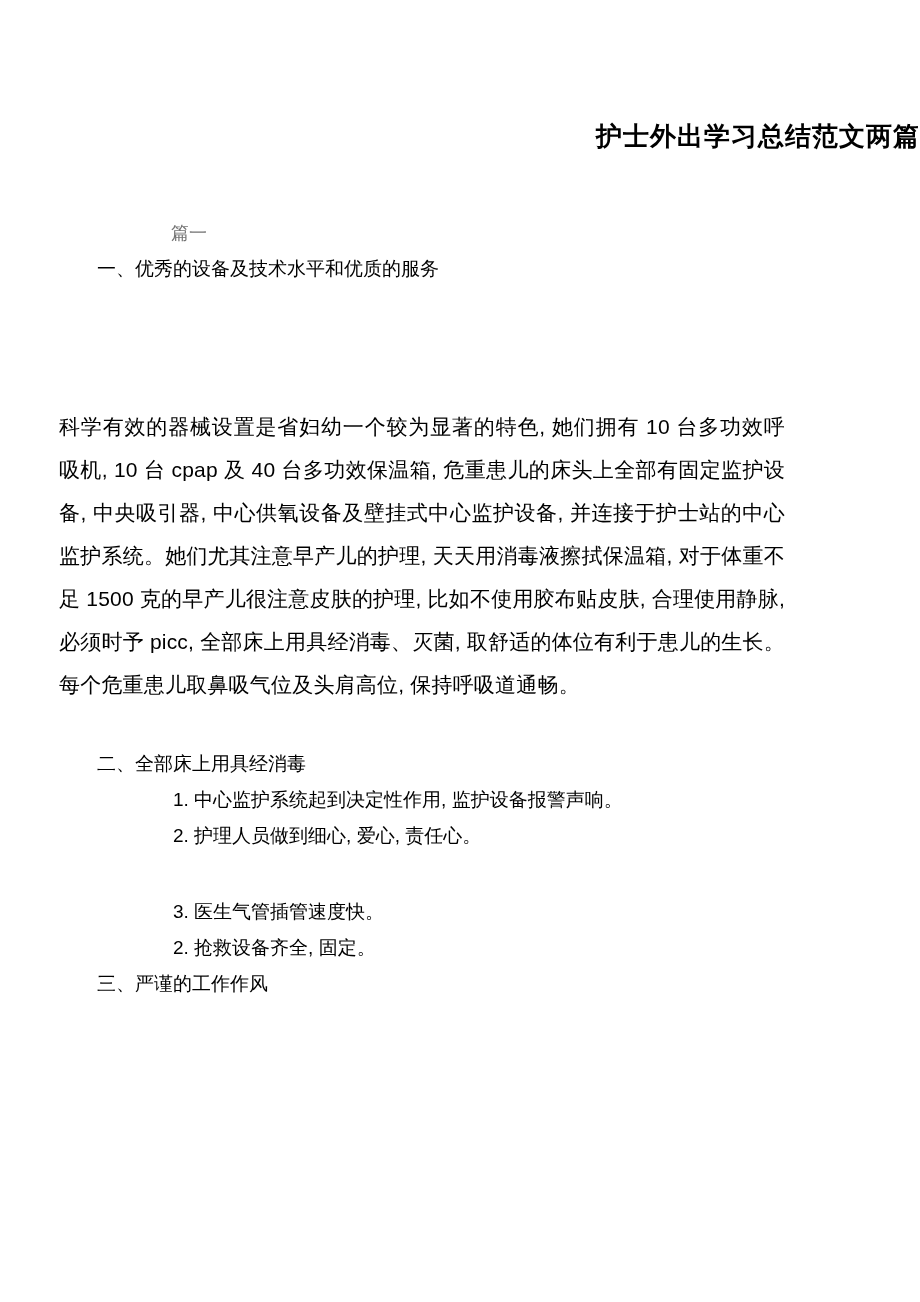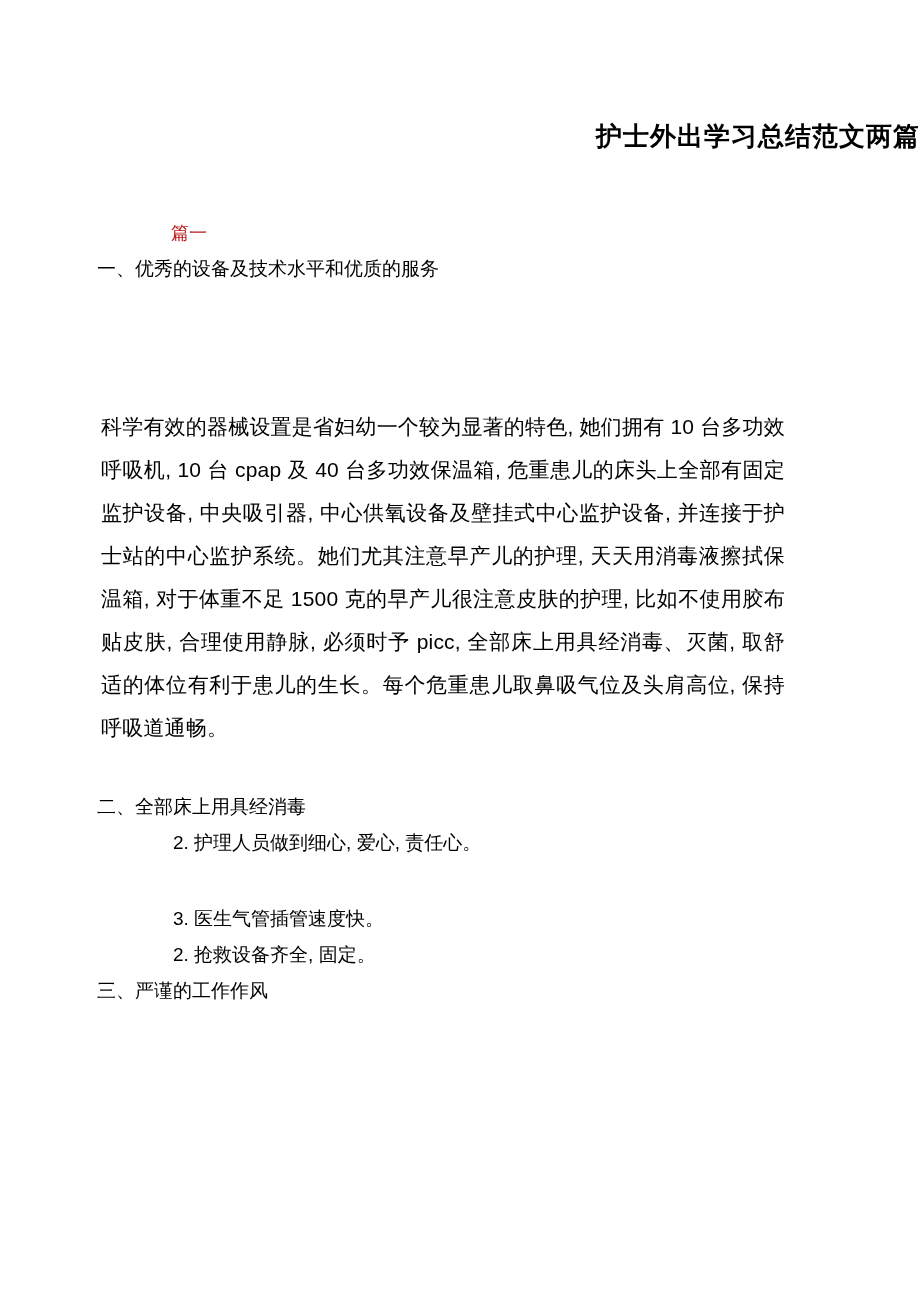--- a/index.html
+++ b/index.html
@@ -32,21 +32,21 @@
   .gap-md { height: 40px; }
   .gap-lg { height: 62px; }
   .gap-xl { height: 78px; }
 
   .para {
     font-size: 21px;
     line-height: 2.05;
     text-align: justify;
     text-justify: inter-ideograph;
     margin: 0;
-    padding: 0 135px 0 101px;
+    padding: 0 135px 0 59px;
     letter-spacing: 0.2px;
   }
   .section-head {
     font-size: 19px;
     line-height: 1.9;
     text-indent: 2em;
     margin: 0;
     padding: 0 59px;
   }
   .list-line {
@@ -55,21 +55,21 @@
     text-indent: 2em;
     margin: 0;
     padding: 0 135px;
   }
   .first-line {
     font-size: 18px;
     line-height: 1.9;
     text-indent: 2em;
     margin: 0;
     padding: 0 135px;
-    color: #b91c1c;
+    color: #737373;
   }
 </style>
 </head>
 <body>
 
 <div class="page">
 
   <h1 class="doc-title">护士外出学习总结范文两篇</h1>
 
   <div class="gap-lg"></div>
@@ -80,20 +80,21 @@
 
   <div class="gap-xl"></div>
   <div class="gap-md"></div>
 
   <p class="para">科学有效的器械设置是省妇幼一个较为显著的特色, 她们拥有 10 台多功效呼吸机, 10 台 cpap 及 40 台多功效保温箱, 危重患儿的床头上全部有固定监护设备, 中央吸引器, 中心供氧设备及壁挂式中心监护设备, 并连接于护士站的中心监护系统。她们尤其注意早产儿的护理, 天天用消毒液擦拭保温箱, 对于体重不足 1500 克的早产儿很注意皮肤的护理, 比如不使用胶布贴皮肤, 合理使用静脉, 必须时予 picc, 全部床上用具经消毒、灭菌, 取舒适的体位有利于患儿的生长。每个危重患儿取鼻吸气位及头肩高位, 保持呼吸道通畅。</p>
 
   <div class="gap-md"></div>
 
   <p class="section-head">二、全部床上用具经消毒</p>
 
+  <p class="list-line">1. 中心监护系统起到决定性作用, 监护设备报警声响。</p>
 
   <p class="list-line">2. 护理人员做到细心, 爱心, 责任心。</p>
 
   <div class="gap-md"></div>
 
   <p class="list-line">3. 医生气管插管速度快。</p>
 
   <p class="list-line">2. 抢救设备齐全, 固定。</p>
 
   <p class="section-head">三、严谨的工作作风</p>

